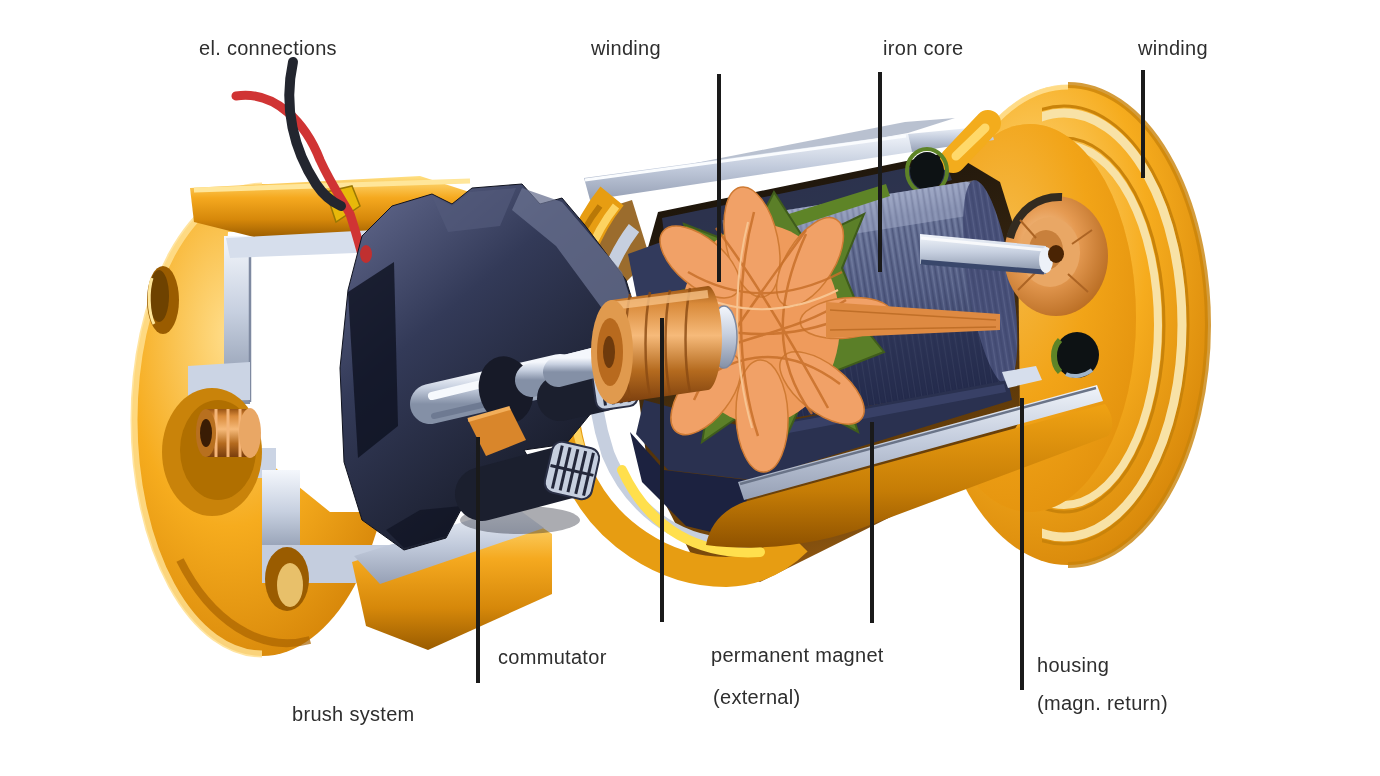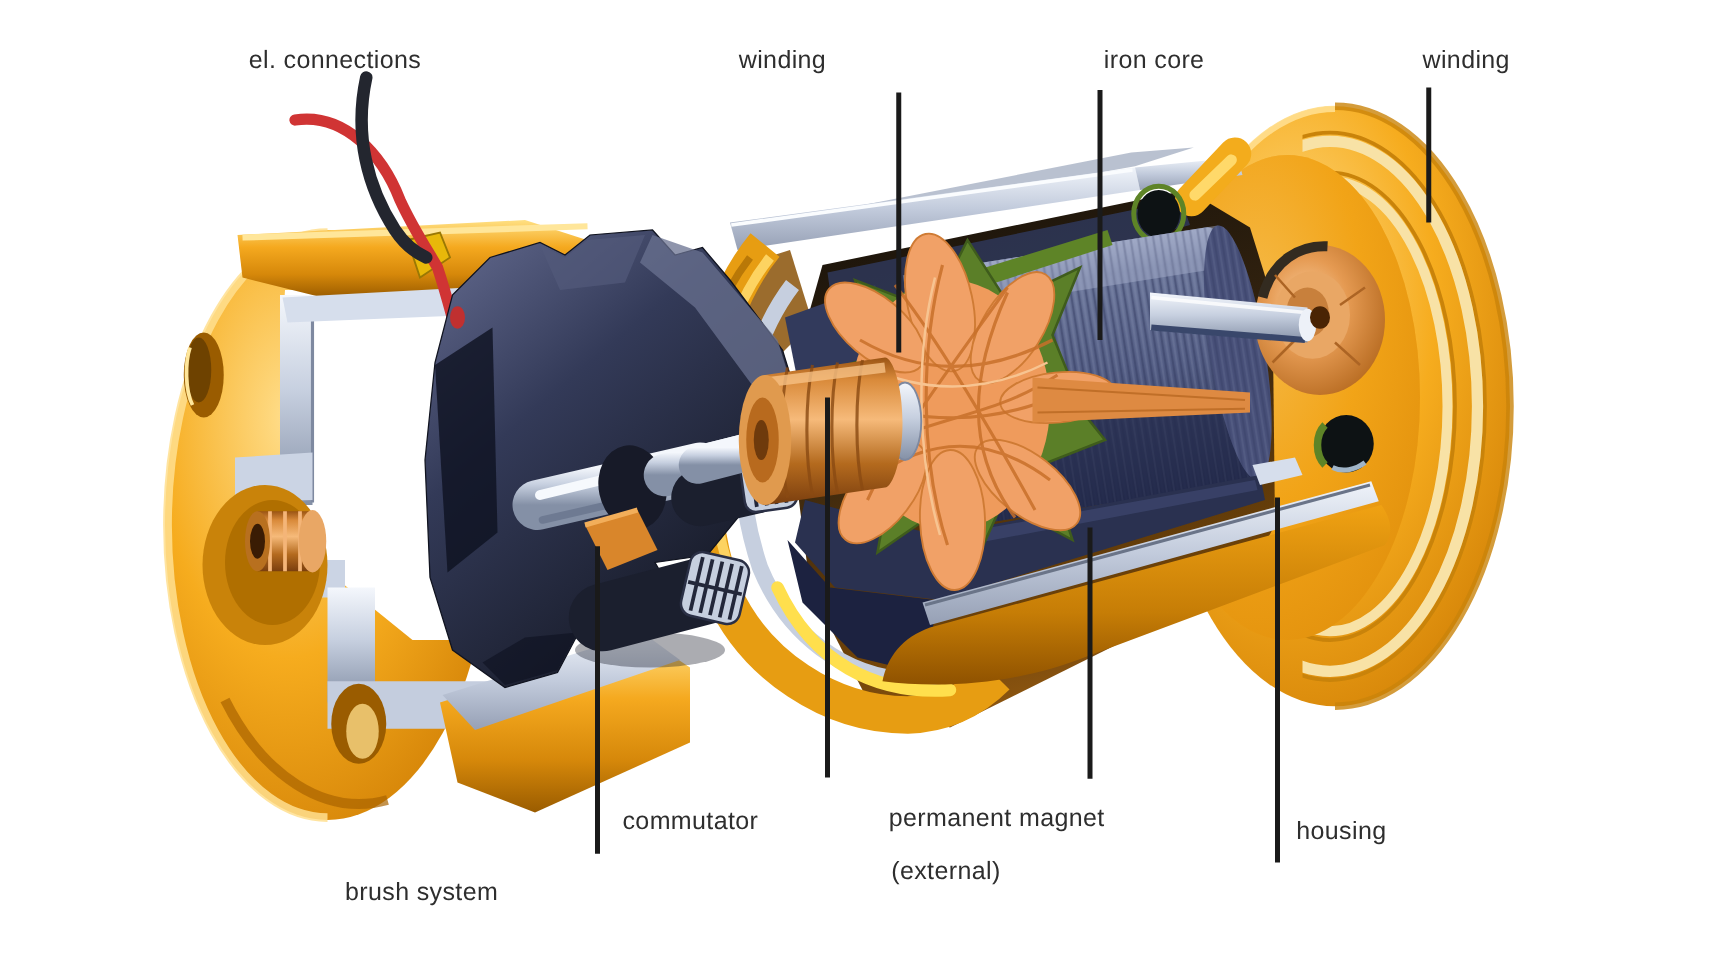--- a/index.html
+++ b/index.html
@@ -12,21 +12,21 @@
     position:absolute;font-size:20px;line-height:34px;color:#2E2E2E;
     white-space:nowrap;letter-spacing:.3px;
   }
   .lbl-el{left:199px;top:31px;}
   .lbl-winding{left:591px;top:31px;}
   .lbl-ironcore{left:883px;top:31px;}
   .lbl-flange{left:1138px;top:31px;}
   .lbl-commutator{left:498px;top:640px;}
   .lbl-permmag{left:711px;top:638px;}
   .lbl-permmag-note{left:713px;top:680px;}
-  .lbl-brush{left:276px;top:697px;text-align:center;}
+  .lbl-brush{left:292px;top:697px;text-align:center;}
   .lbl-housing{left:1037px;top:648px;text-align:center;}
   .lbl-housing-note{left:1037px;top:686px;}
 </style>
 </head>
 <body>
 
 <div id="stage">
 
   <svg id="artwork" viewBox="0 0 1380 776" xmlns="http://www.w3.org/2000/svg">
     <defs>
@@ -342,13 +342,14 @@
 
   <div class="lbl lbl-el">el. connections</div>
   <div class="lbl lbl-winding">winding</div>
   <div class="lbl lbl-ironcore">iron core</div>
   <div class="lbl lbl-flange">winding</div>
   <div class="lbl lbl-permmag">permanent magnet</div>
   <div class="lbl lbl-commutator">commutator</div>
   <div class="lbl lbl-permmag-note">(external)</div>
   <div class="lbl lbl-brush">brush system</div>
   <div class="lbl lbl-housing">housing</div>
+  <div class="lbl lbl-housing-note">(magn. return)</div>
 </div>
 
 </body></html>

